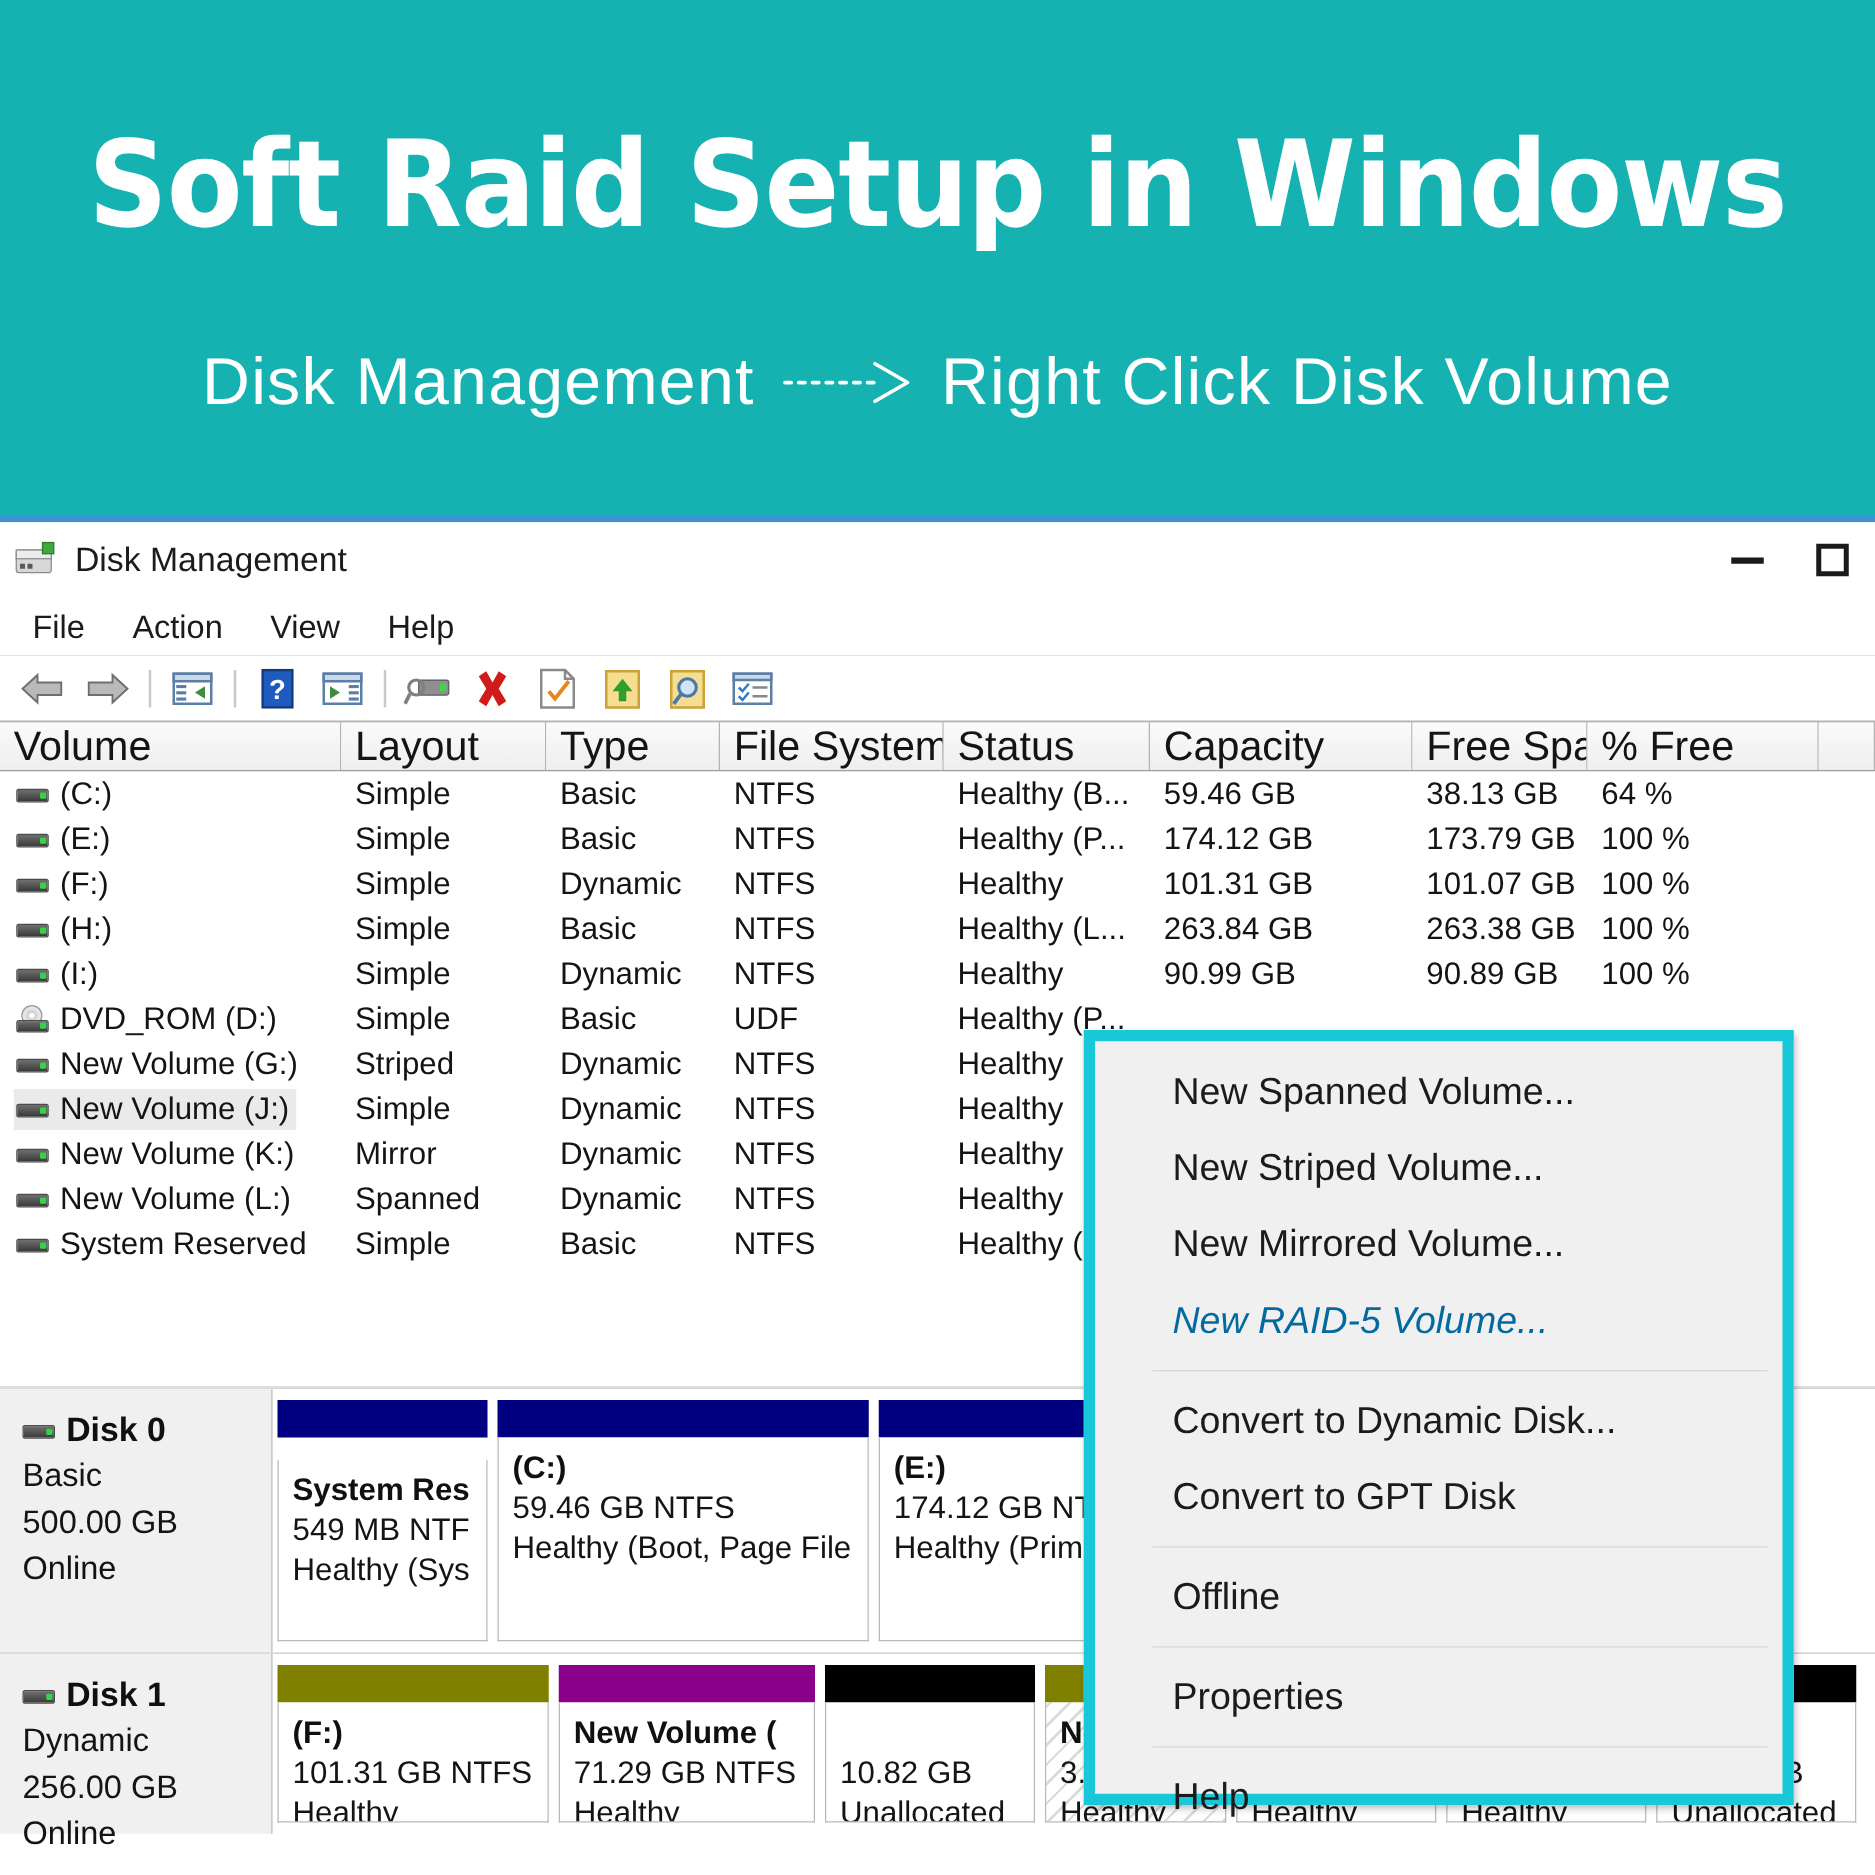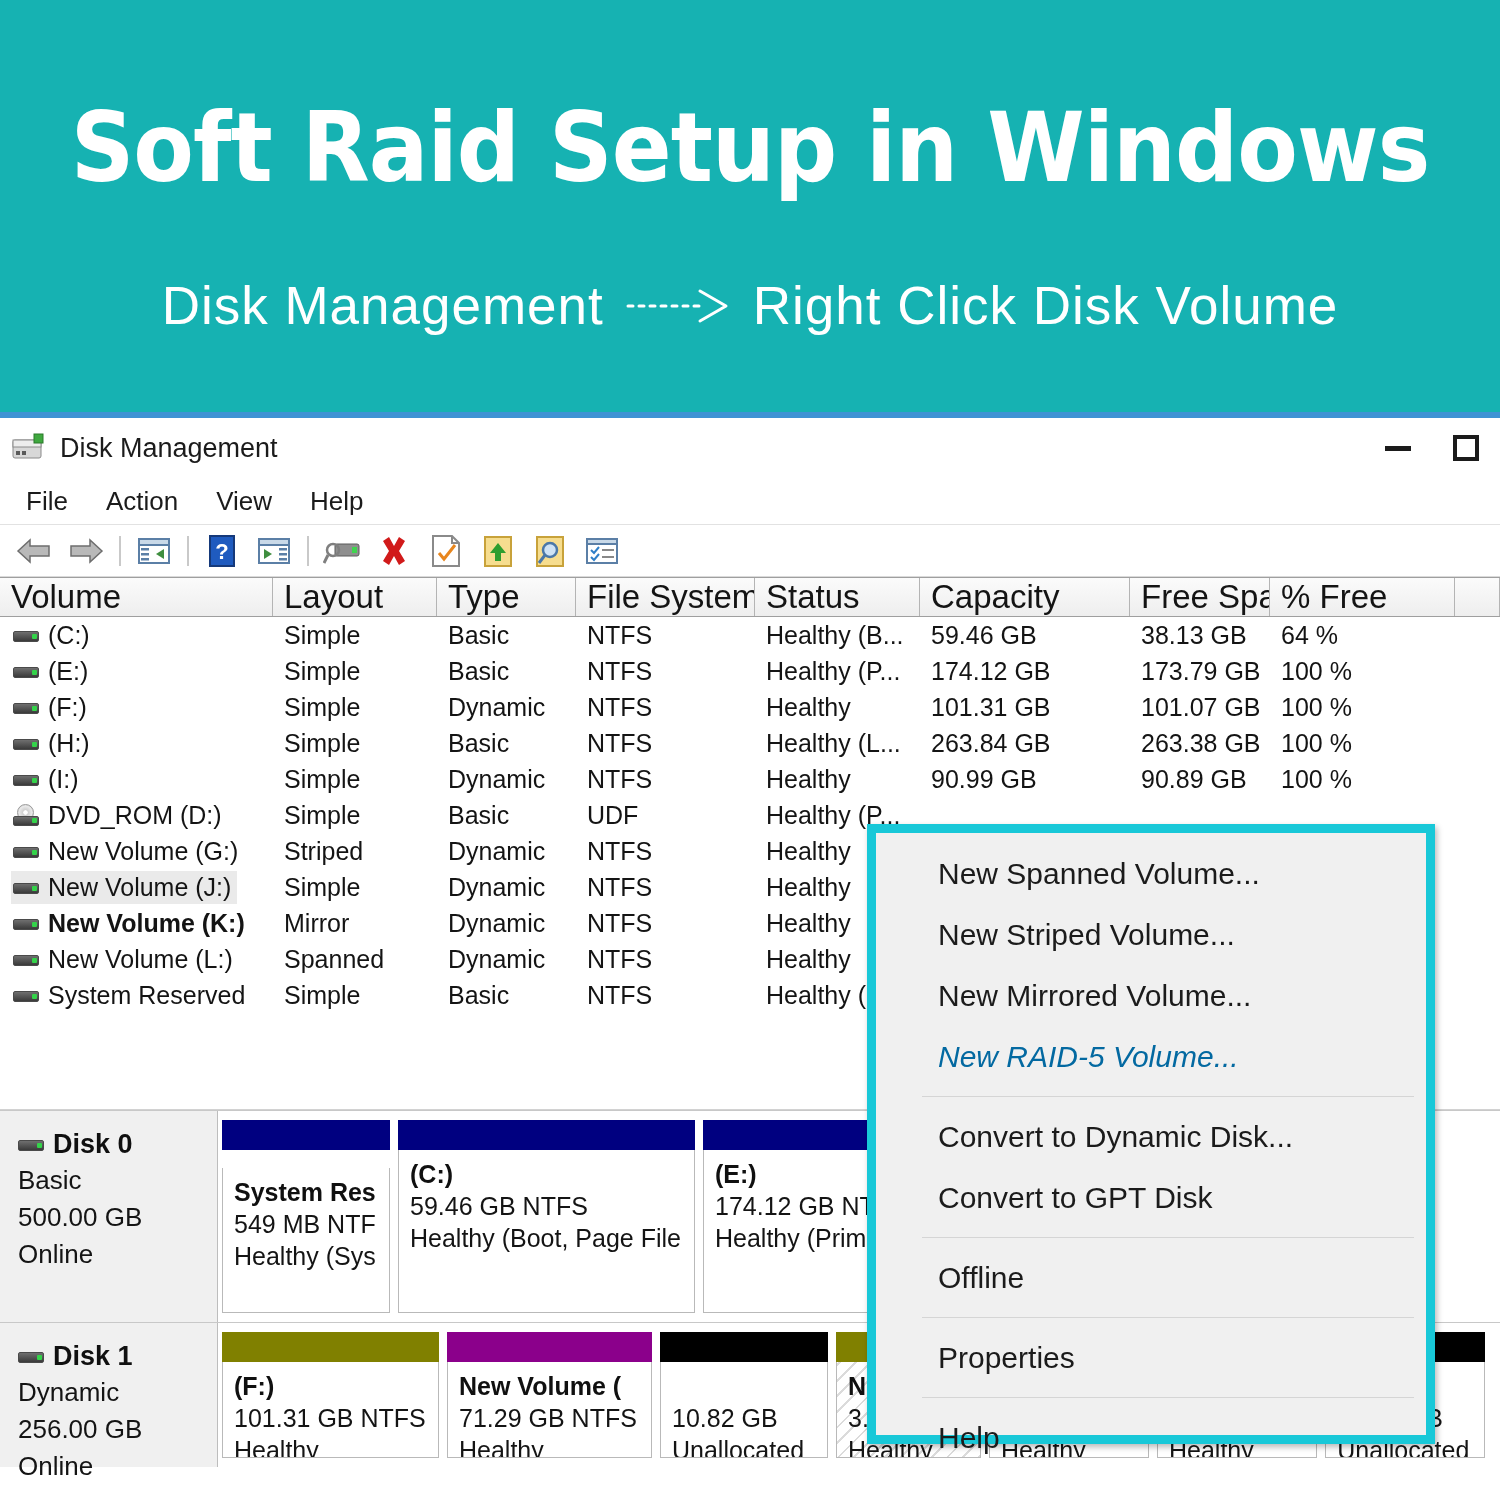--- a/index.html
+++ b/index.html
@@ -454,21 +454,21 @@
         </div>
         <div class="cell" style="flex: 0 0 164px;">Simple</div>
         <div class="cell" style="flex: 0 0 139px;">Dynamic</div>
         <div class="cell" style="flex: 0 0 179px;">NTFS</div>
         <div class="cell" style="flex: 0 0 165px;">Healthy</div>
         <div class="cell" style="flex: 0 0 210px;"></div>
         <div class="cell" style="flex: 0 0 140px;"></div>
         <div class="cell" style="flex: 0 0 185px;"></div>
       </div>
       <div class="vrow">
-        <div class="cell cell-volume" style="flex: 0 0 273px; font-weight: bold;">
+        <div class="cell cell-volume" style="flex: 0 0 273px;">
           <div class="cell-volume-inner">
             <span class="disk-ico">
               <span class="body"></span>
               <span class="led"></span>
             </span>
             <span class="vol-label">New Volume (K:)</span>
           </div>
         </div>
         <div class="cell" style="flex: 0 0 164px;">Mirror</div>
         <div class="cell" style="flex: 0 0 139px;">Dynamic</div>

